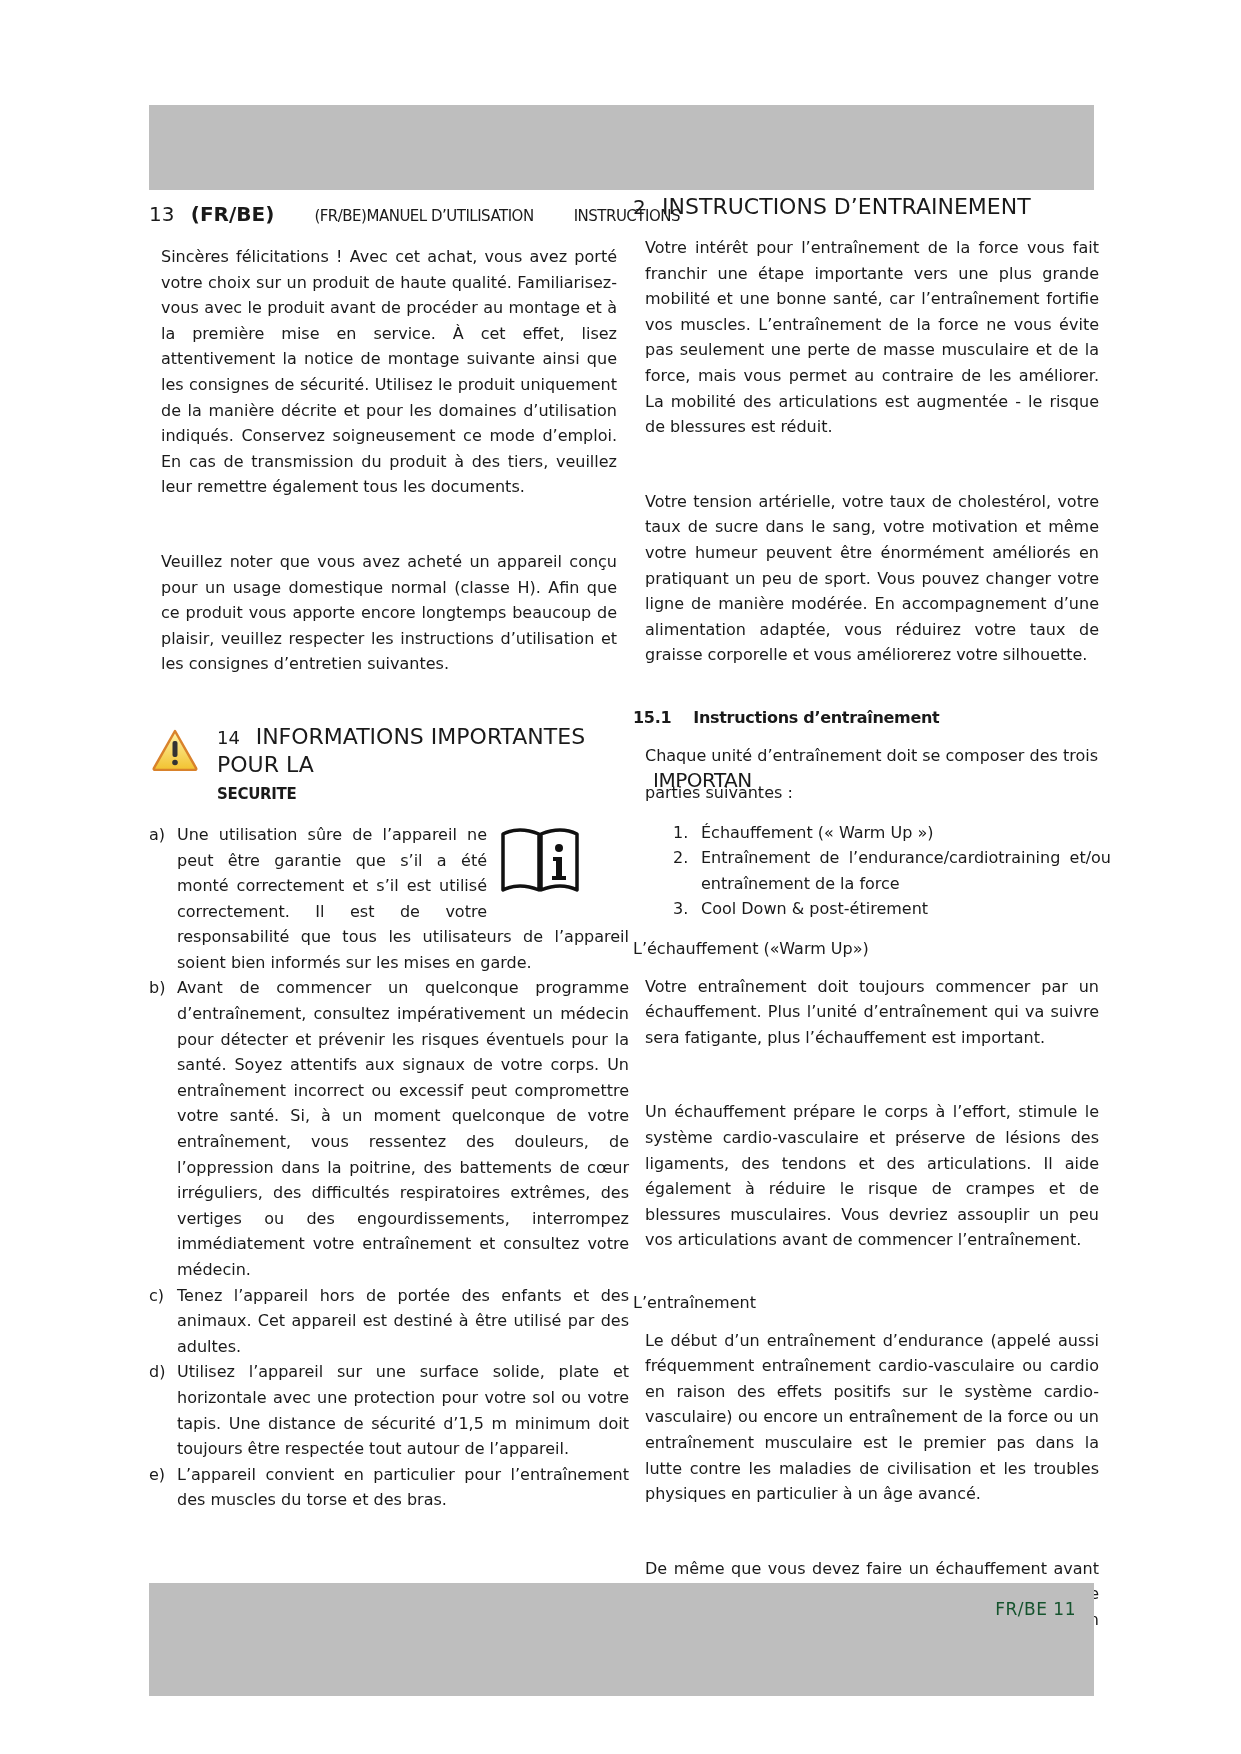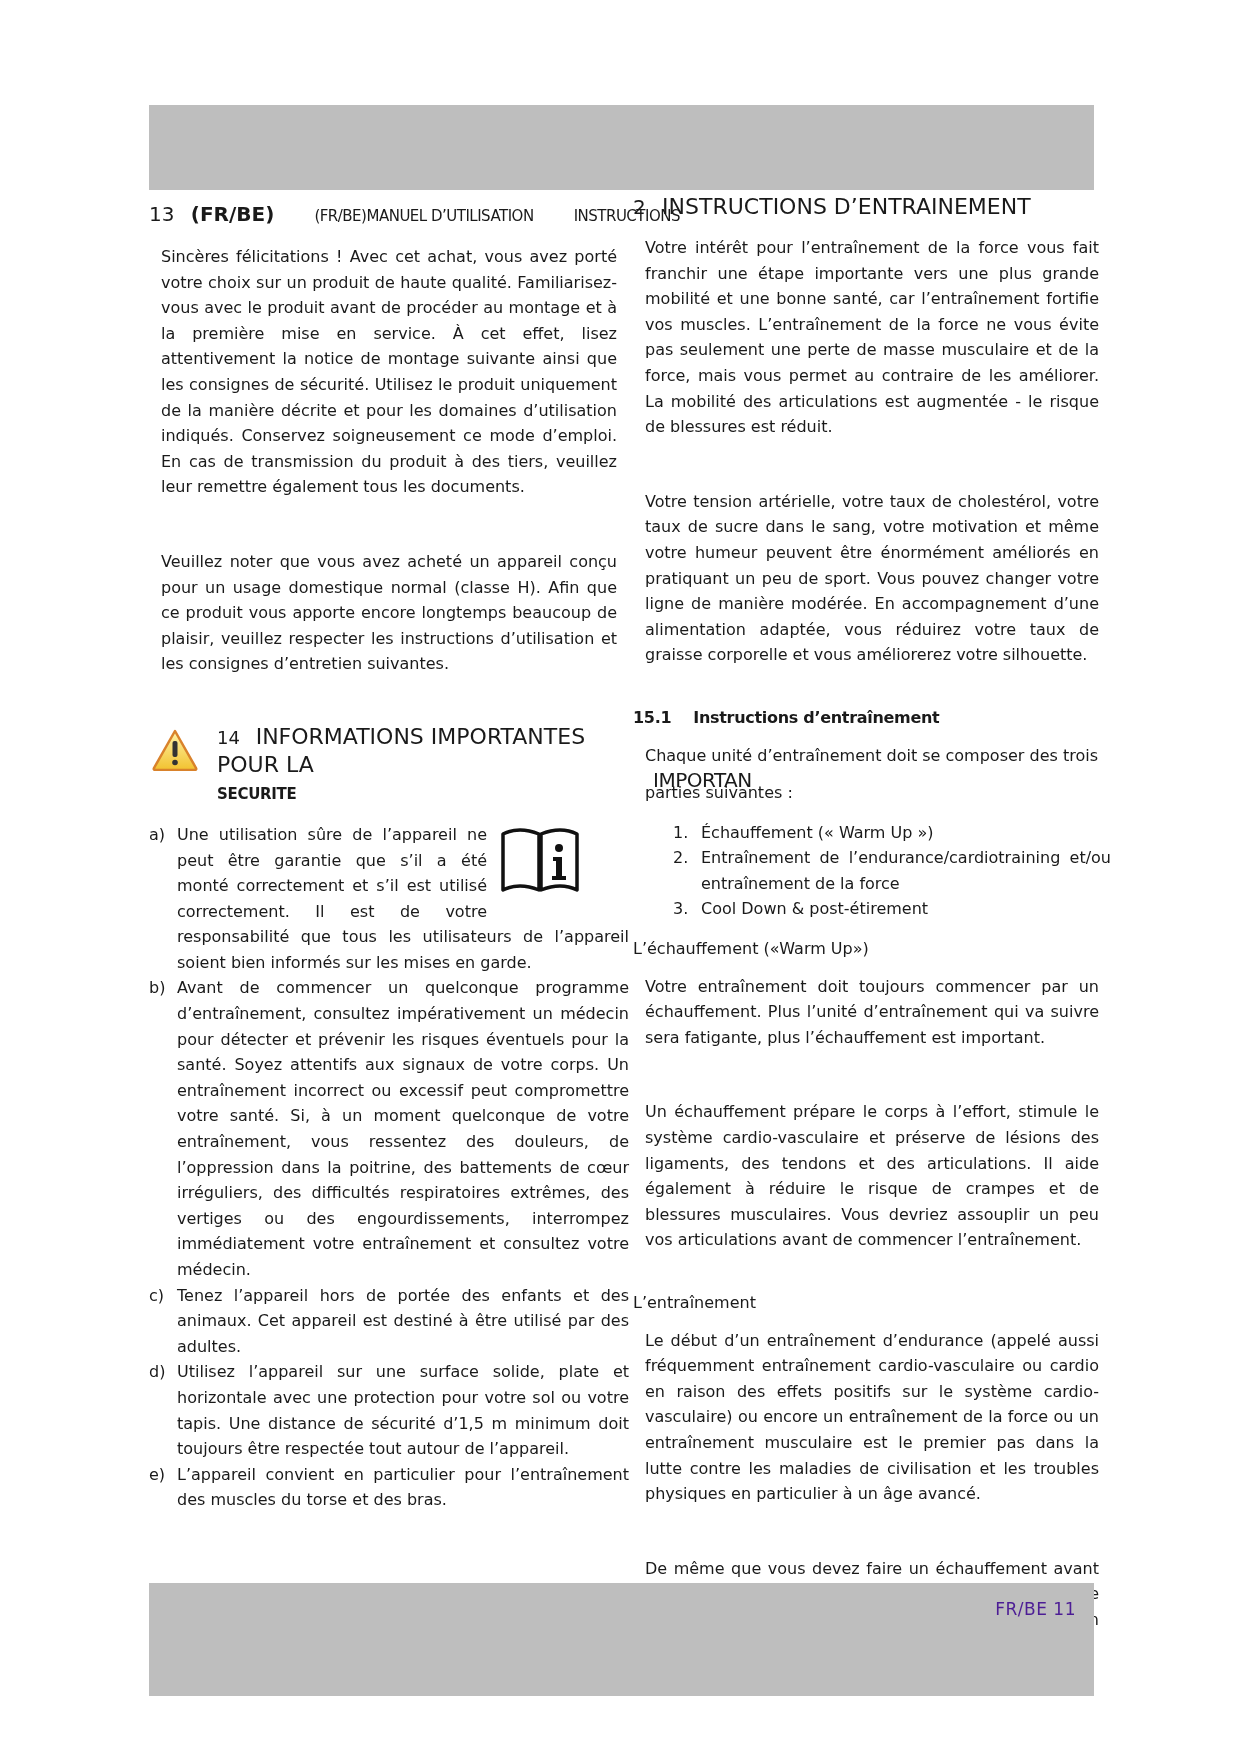--- a/index.html
+++ b/index.html
@@ -1,21 +1,21 @@
 <!DOCTYPE html>
 <html><head>
   <meta charset="utf-8">
   <style>
     html, body { margin: 0; padding: 0; background: #ffffff; }
     body { width: 1241px; height: 1754px; position: relative; overflow: hidden;
            font-family: "DejaVu Sans", sans-serif; color: #1a1a1a; }
     .band { position: absolute; background: #bebebe; }
     .band.header { left: 149px; top: 105px; width: 945px; height: 85px; }
     .band.footer { left: 149px; top: 1583px; width: 945px; height: 113px; }
-    .page-label { position: absolute; right: 18px; top: 16px; font-size: 17px; letter-spacing: 0.5px; color: #4c1d95; }
+    .page-label { position: absolute; right: 18px; top: 16px; font-size: 17px; letter-spacing: 0.5px; color: #14532d; }
 
     .col { position: absolute; font-size: 16px; line-height: 25.6px; }
     .col.left { left: 149px; top: 200px; width: 480px; }
     .col.right { left: 633px; top: 193px; width: 478px; }
 
     .h1 { font-size: 20px; line-height: 28px; margin: 0 0 14px 0; white-space: nowrap; }
     .h1 .num { margin-right: 10px; margin-top: 18px; }
     .h1 .bold { font-weight: bold; }
     .h1 .sc { font-variant: small-caps; font-size: 22px; text-align: center; }
     .h1 .overlap { font-variant: small-caps; font-size: 15px; letter-spacing: -0.5px; padding-left: 40px; }

